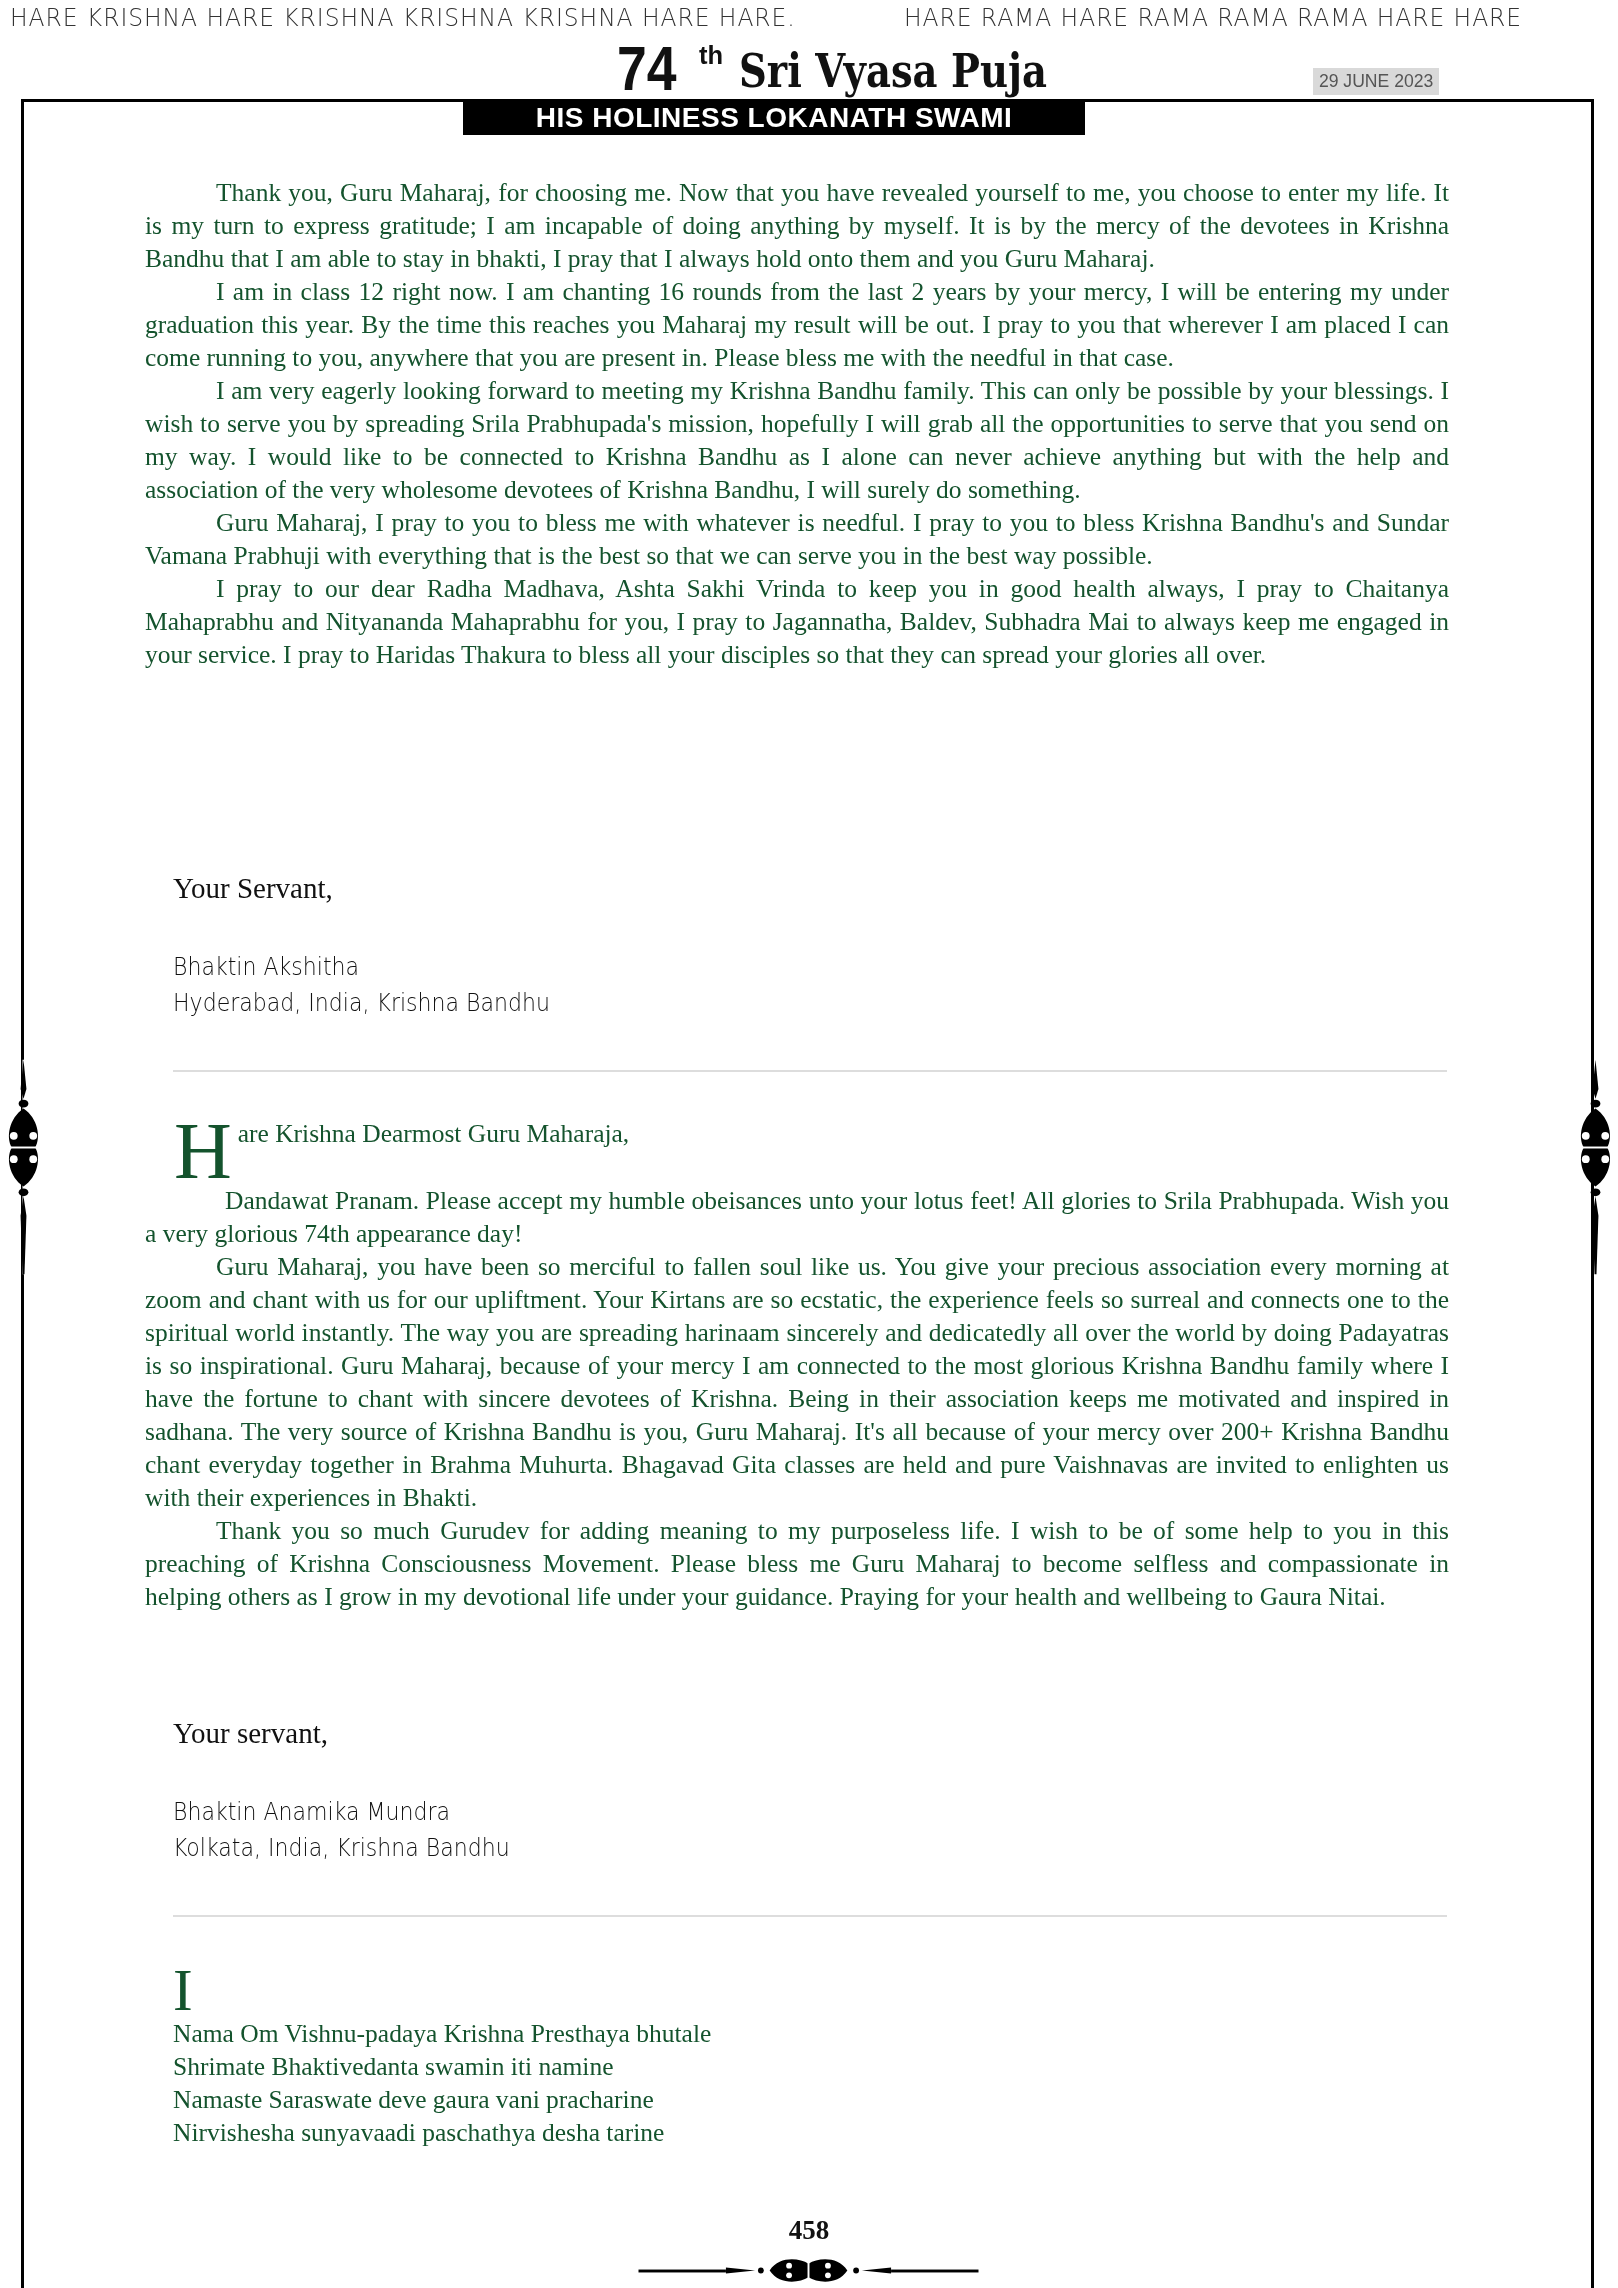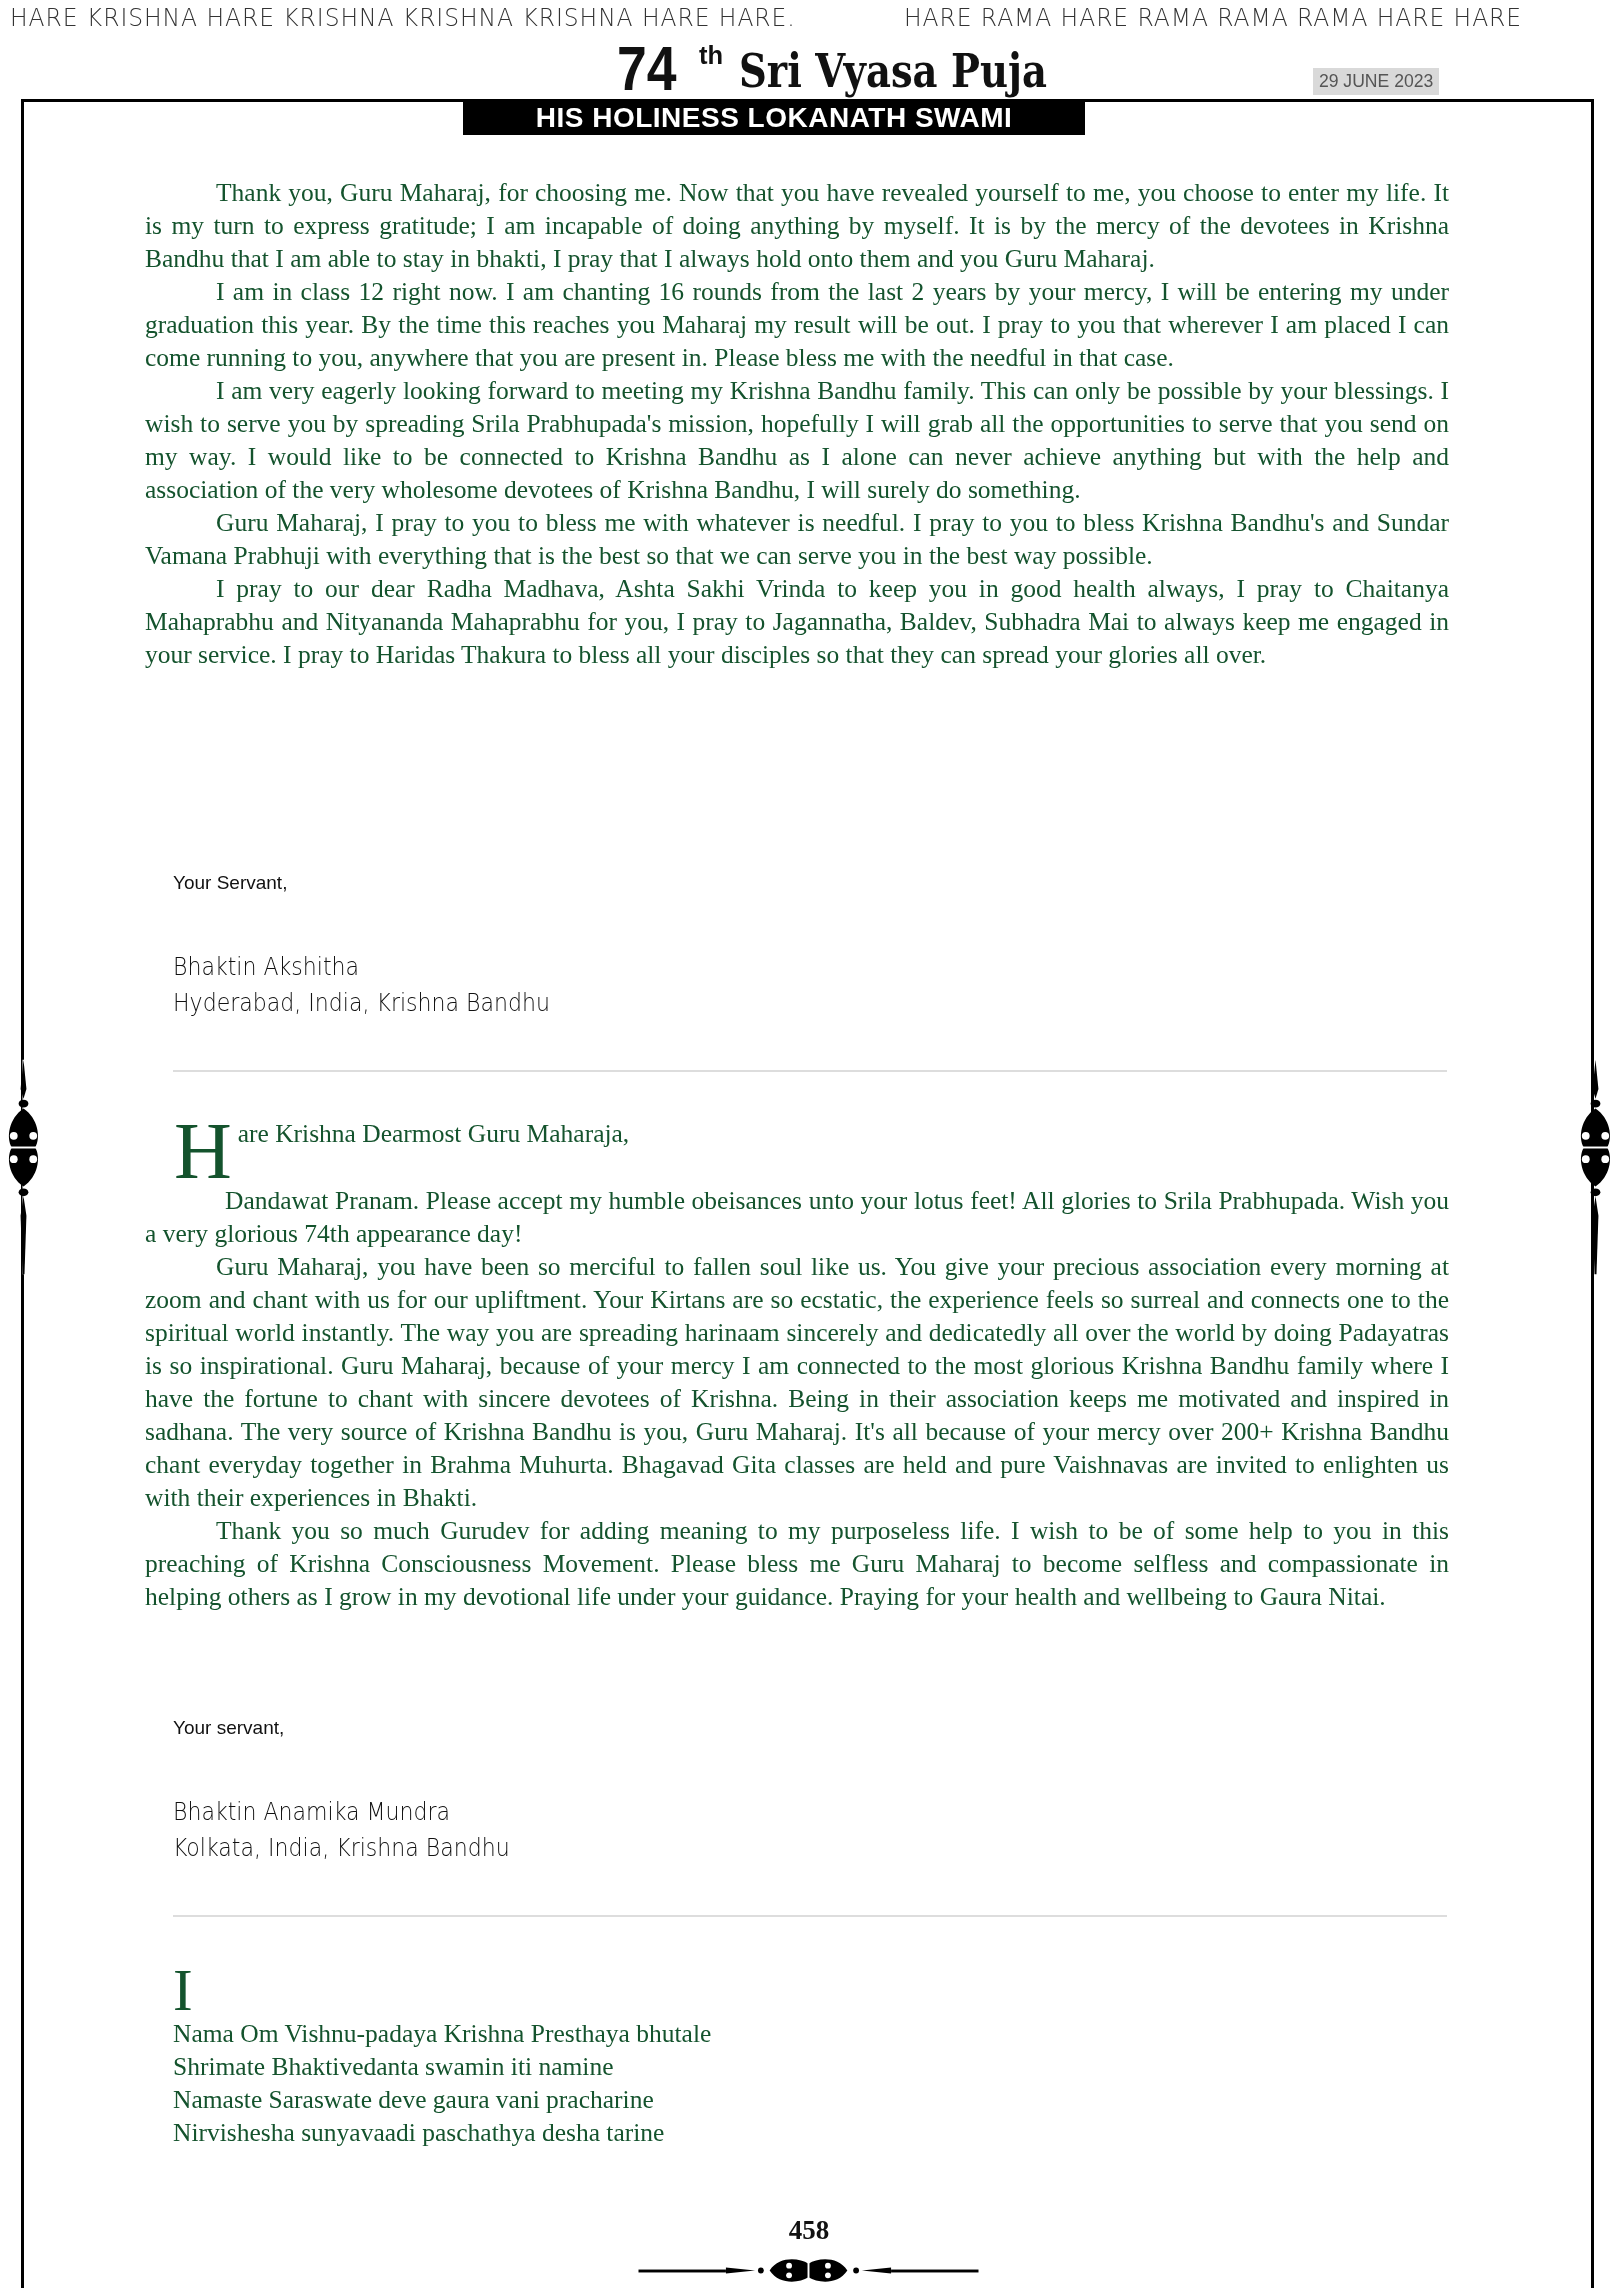--- a/index.html
+++ b/index.html
@@ -11,21 +11,21 @@
   .frame { position:absolute; left:20.6px; top:99px; width:1573px; height:2195px; border:3.9px solid #000; border-bottom:none; box-sizing:border-box; }
   .title-row { position:absolute; top:37px; left:617px; height:59px; white-space:nowrap; }
   .t-num { position:absolute; left:0; top:0; font-family:"Liberation Sans", sans-serif; font-weight:bold; font-size:63px; line-height:63px; transform:scaleX(0.85); transform-origin:left; }
   .t-sup { position:absolute; left:82px; top:3.9px; font-family:"Liberation Sans", sans-serif; font-weight:bold; font-size:25.5px; }
   .t-name { position:absolute; left:122px; top:5.9px; font-family:"DejaVu Serif", serif; font-weight:bold; font-size:47px; line-height:55px; transform:scaleX(0.82); transform-origin:left; }
   .t-date { position:absolute; left:696px; top:31px; background:#d9d9d9; color:#555; font-family:"Liberation Sans", sans-serif; font-weight:normal; font-size:17.6px; padding:2.9px 5.9px; }
   .banner { position:absolute; top:100px; left:463px; width:622px; height:35px; background:#000000; color:#fff; font-family:"Liberation Sans", sans-serif; font-weight:bold; font-size:28px; line-height:35px; text-align:center; letter-spacing:0.5px; }
   .content { position:absolute; left:145px; width:1304px; font-family:"Liberation Serif", serif; font-size:25.5px; line-height:33px; text-align:justify; color:#14532d; }
   .content p { margin:0; }
   .ind { text-indent:71px; }
-  .sig { font-family:Liberation Sans, sans-serif; font-size:19px; position:absolute; left:173px; }
+  .sig { font-family:Liberation Serif, serif; font-size:29px; position:absolute; left:173px; }
   .name { font-family:"DejaVu Sans", sans-serif; font-weight:300; font-size:24.5px; line-height:36px; position:absolute; left:173px; transform:scaleX(0.9); transform-origin:left; }
   .divider { position:absolute; left:173px; width:1274px; height:2px; background:#ddd; }
   .dropcap-h { float:left; font-family:"Liberation Serif", serif; font-size:80px; line-height:61px; margin:3.9px 5.9px 0 29px; }
   .dropcap-i { float:left; font-family:"Liberation Serif", serif; font-size:59px; line-height:53px; margin:3.9px 2px 0 29px; }
   .orn-v { position:absolute; width:39px; }
   .orn-h { position:absolute; }
   .page-num { position:absolute; top:2215px; left:0; width:1618px; text-align:center; font-family:Liberation Serif, serif; font-weight:bold; font-size:27px; }
 </style>
 </head>
 <body>

